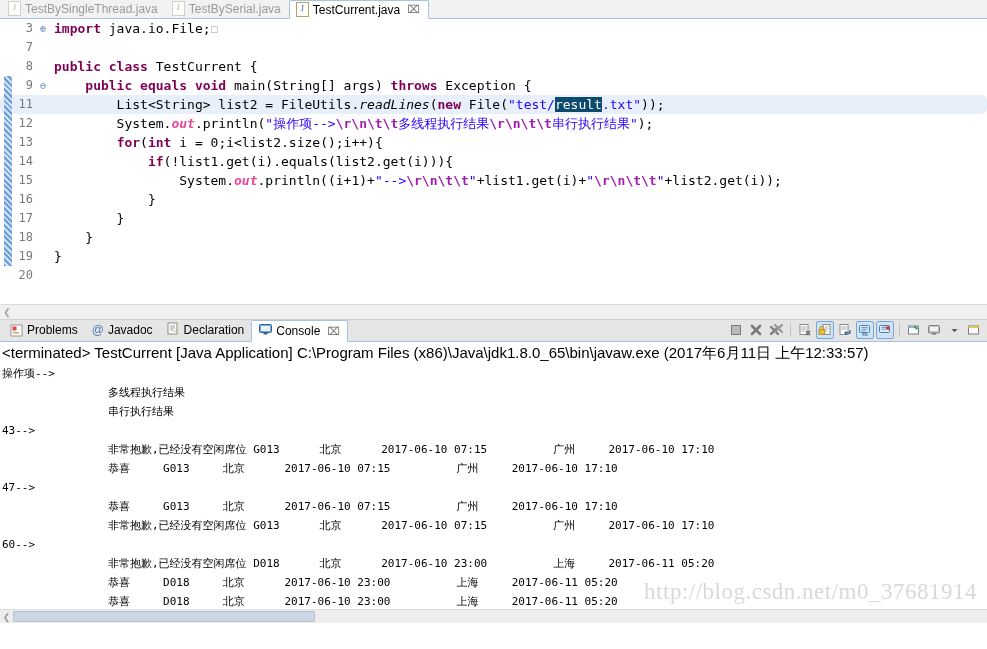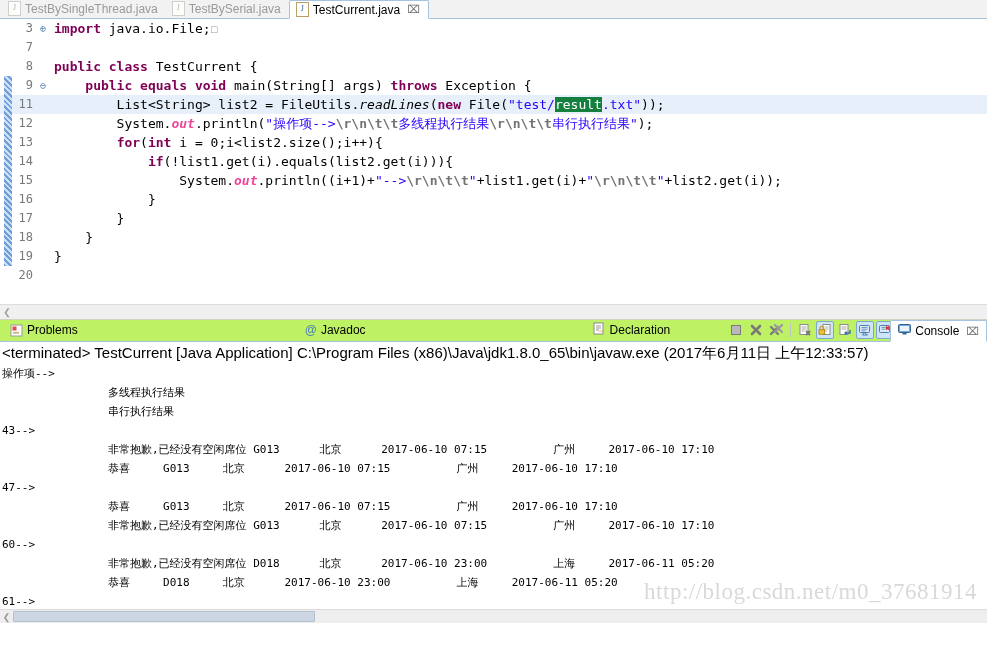--- a/index.html
+++ b/index.html
@@ -91,21 +91,21 @@
   .code-row {
     position: relative;
     height: 19px;
     line-height: 19px;
     white-space: pre;
     font-family: "DejaVu Sans Mono", monospace;
     font-size: 13px;
     display: flex;
     align-items: center;
   }
-  .code-row.current { background: #e6effa; }
+  .code-row.current { background: #e6effa; border-radius: 6px; }
   .gutter {
     width: 36px;
     min-width: 36px;
     text-align: right;
     padding-right: 3px;
     color: #787878;
     font-family: "DejaVu Sans Mono", monospace;
     font-size: 12px;
     box-sizing: border-box;
     user-select: none;
@@ -116,24 +116,24 @@
     text-align: center;
     color: #5d87b5;
     font-size: 10px;
     box-sizing: border-box;
   }
   .code-text { padding-left: 4px; }
 
   
   .kw   { color: #7f0055; font-weight: bold; }
   .str  { color: #2a00ff; }
-  .esc  { color: #737373; font-weight: bold; }
+  .esc  { color: #a21caf; font-weight: bold; }
   .fld  { color: #ec4899; font-style: italic; font-weight: bold; }
   .mth  { color: #000000; font-style: italic; }
-  .sel  { background: #15803d; color: #ffffff; }
+  .sel  { background: #0c4a6e; color: #ffffff; }
   .pln  { color: #000000; }
 
   .hscroll-strip {
     position: absolute;
     left: 0; right: 0; bottom: 0;
     height: 14px;
     background: #f0f0f0;
     border-top: 1px solid #dcdcdc;
     display: flex;
     align-items: center;
@@ -142,28 +142,27 @@
     width: 14px; height: 13px;
     color: #a0a0a0;
     font-size: 9px;
     text-align: center;
     line-height: 13px;
   }
 
   
   .view-tabbar {
     height: 22px;
-    background: #bef264;
+    background: #e5e5e5;
     border-bottom: 1px solid #a6c4e0;
     display: flex;
     align-items: flex-end;
     box-sizing: border-box;
     position: relative;
     padding-left: 3px;
-    justify-content: space-between;
   }
   .vtab {
     height: 22px;
     display: flex;
     align-items: center;
     gap: 4px;
     padding: 0 7px;
     font-size: 12px;
     color: #000;
     white-space: nowrap;
@@ -500,21 +499,20 @@
   <div class="con-line">                串行执行结果</div>
   <div class="con-line">43--&gt;</div>
   <div class="con-line">                非常抱歉,已经没有空闲席位 G013      北京      2017-06-10 07:15          广州     2017-06-10 17:10</div>
   <div class="con-line">                恭喜     G013     北京      2017-06-10 07:15          广州     2017-06-10 17:10</div>
   <div class="con-line">47--&gt;</div>
   <div class="con-line">                恭喜     G013     北京      2017-06-10 07:15          广州     2017-06-10 17:10</div>
   <div class="con-line">                非常抱歉,已经没有空闲席位 G013      北京      2017-06-10 07:15          广州     2017-06-10 17:10</div>
   <div class="con-line">60--&gt;</div>
   <div class="con-line">                非常抱歉,已经没有空闲席位 D018      北京      2017-06-10 23:00          上海     2017-06-11 05:20</div>
   <div class="con-line">                恭喜     D018     北京      2017-06-10 23:00          上海     2017-06-11 05:20</div>
-  <div class="con-line">61--&gt;</div>
   <div class="con-line">                恭喜     D018     北京      2017-06-10 23:00          上海     2017-06-11 05:20</div>
 
   <div class="watermark">http://blog.csdn.net/m0_37681914</div>
 
   <div class="console-hscroll">
     <div class="cs-arrow">❮</div>
     <div class="cs-thumb"></div>
   </div>
 </div>
 

